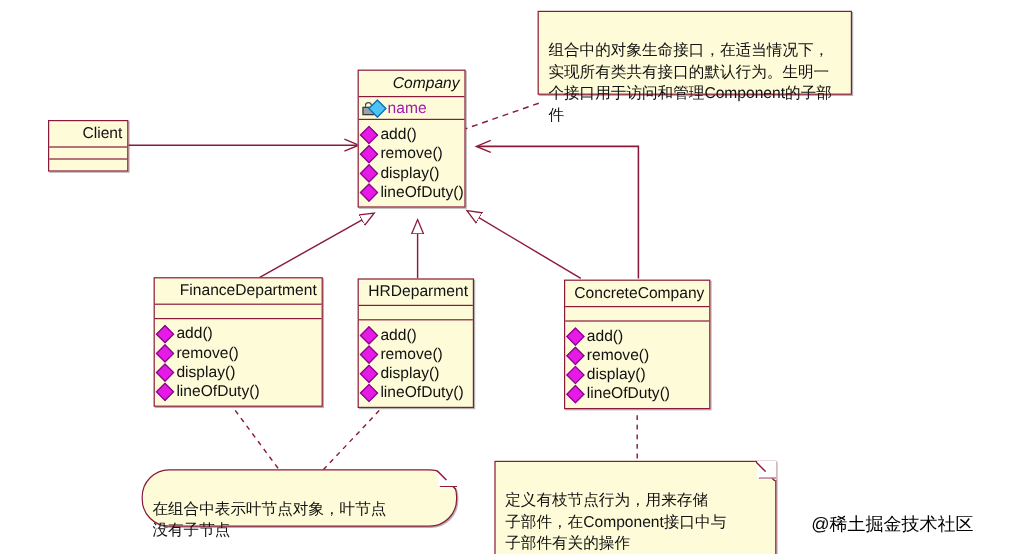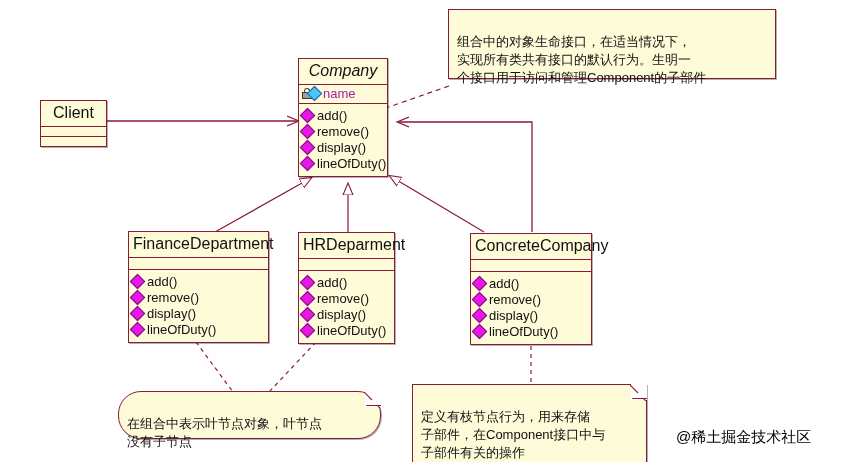--- a/index.html
+++ b/index.html
@@ -26,22 +26,22 @@
   }
   
   .uml-class {
     position: absolute;
     background: #fdfbd8;
     border: 1px solid #8b1a3a;
     box-sizing: border-box;
     box-shadow: 1px 1px 0 rgba(0,0,0,0.30);
   }
   .uml-title {
-    text-align: center;
-    font-size: 16px;
+    text-align: right;
+    font-size: 13px;
     color: #111111;
     padding: 3px 4px 4px 4px;
     border-bottom: 1px solid #8b1a3a;
     line-height: 1.1;
     white-space: nowrap;
   }
   .uml-title.abstract {
     font-style: italic;
   }
   .uml-attrs {
@@ -216,21 +216,21 @@
       <line x1="196" y1="342" x2="233" y2="392" stroke="#8b1a3a" stroke-width="1.2" stroke-dasharray="4,4"></line>
     </g>
     <g>
       <line x1="316" y1="342" x2="269" y2="392" stroke="#8b1a3a" stroke-width="1.2" stroke-dasharray="4,4"></line>
     </g>
     <g>
       <line x1="531" y1="346" x2="531" y2="385" stroke="#8b1a3a" stroke-width="1.2" stroke-dasharray="4,4"></line>
     </g>
   </svg>
 
-  <div class="note" style="left:448px; top:9px; width:328px; height:70px;">
+  <div class="note" style="left:448px; top:9px; width:262px; height:70px;">
     <span>组合中的对象生命接口，在适当情况下，
 实现所有类共有接口的默认行为。生明一
 个接口用于访问和管理Component的子部件</span>
   </div>
 
   <div class="uml-class" style="left:40px; top:100px; width:67px;">
     <div class="uml-title">Client</div>
     <div class="uml-attrs"></div>
     <div class="uml-ops" style="padding:0; min-height:9px;"></div>
   </div>

